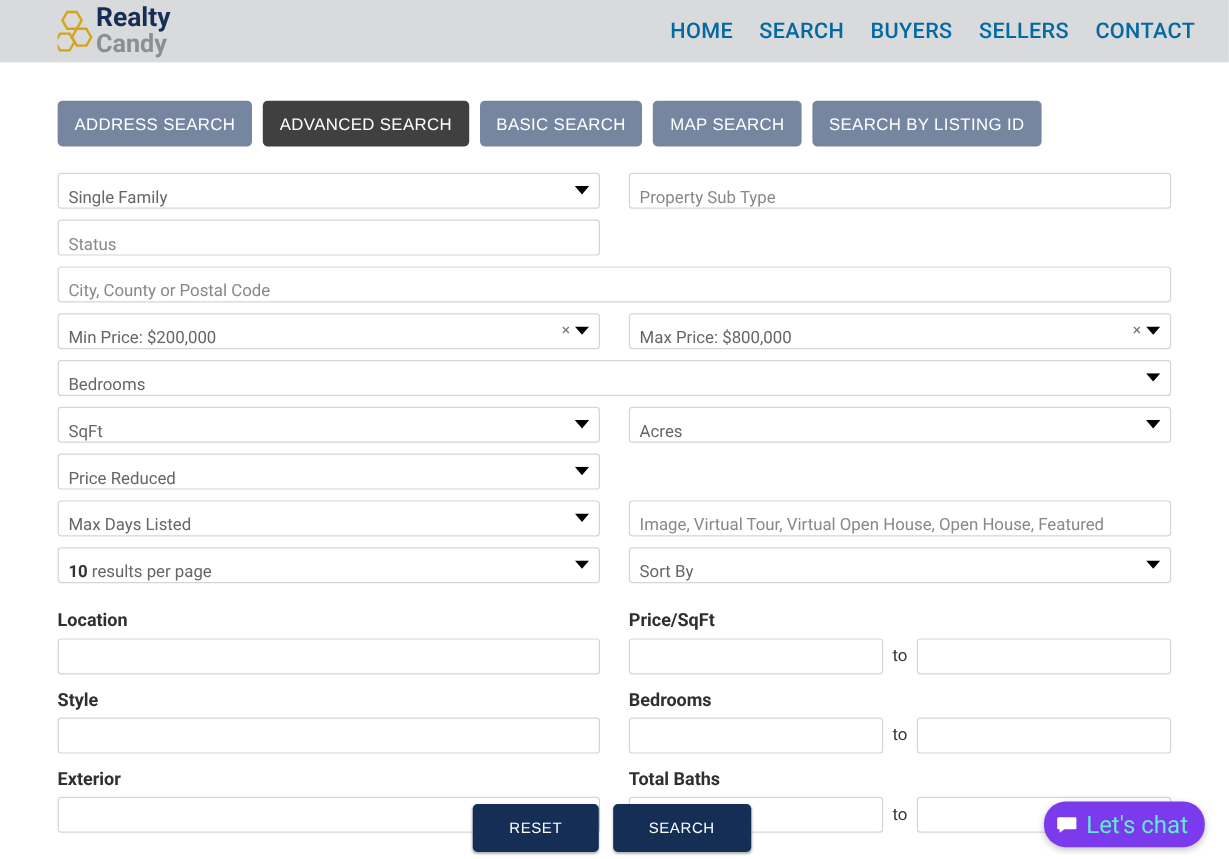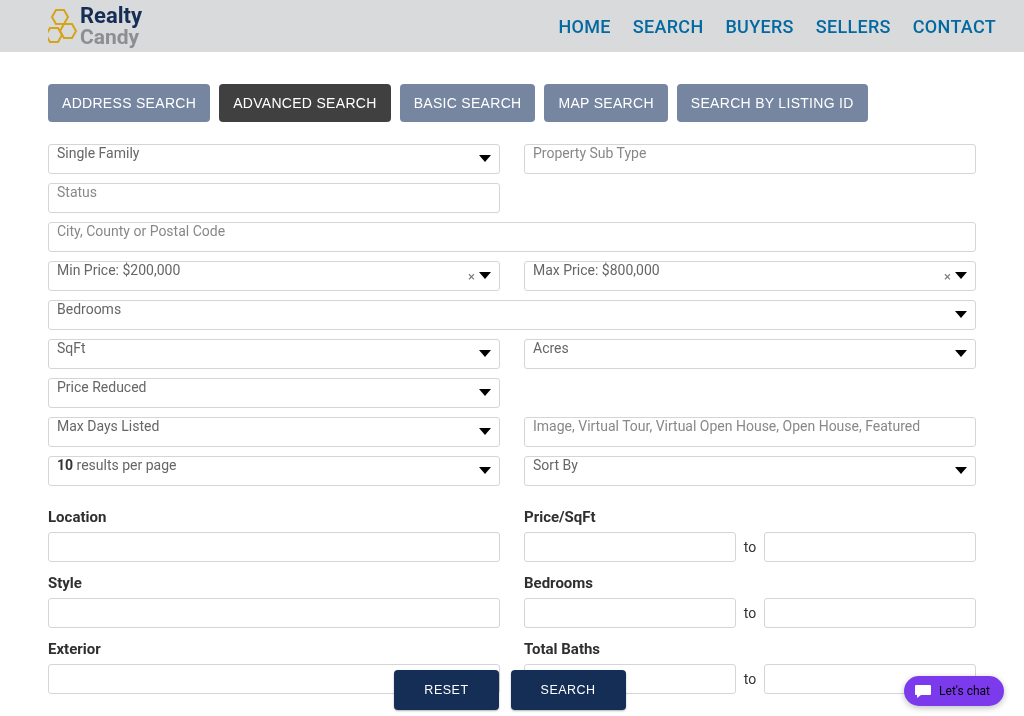--- a/index.html
+++ b/index.html
@@ -17,35 +17,35 @@
   .nav a { color:#0369a1; font-size:18px; font-weight:500; letter-spacing:.3px; text-decoration:none; cursor:pointer;}
   
   .tabs { display:flex; gap:9px; padding: 32px 48px 0 48px;}
   .tab { background:#7686a1; color:#fff; border:none; border-radius:4px; padding: 11px 14px; font-size:14px; letter-spacing:.3px; cursor:pointer;}
   .tab.active { background:#404040;}
   
   .form-area { padding: 22px 48px 120px 48px;}
   .row { display:flex; gap:24px; margin-bottom: 9px;}
   .col { flex:1; min-width:0;}
   .field { position:relative; }
-  .select, .input { width:100%; height:30px; border:1px solid #d5d5d5; border-radius:3px; background:#fff; padding: 0 30px 0 8px; font-size:14px; color:#666; display:flex; align-items:flex-start; cursor:pointer;}
+  .select, .input { width:100%; height:30px; border:1px solid #d5d5d5; border-radius:3px; background:#fff; padding: 0 30px 0 8px; font-size:14px; color:#666; display:flex; align-items:flex-end; cursor:pointer;}
   .input { cursor:text; color:#888;}
   .select .caret { position:absolute; right:8px; top:50%; transform:translateY(-50%); }
   .select .clear { position:absolute; right:24px; top:50%; transform:translateY(-50%); font-size:13px; color:#777;}
   .full { width:100%; }
   .section-label { font-weight:700; color:#2f2f2f; font-size:15px; margin-top:12px; margin-bottom:6px;}
   .plain-input { width:100%; height:30px; border:1px solid #d5d5d5; border-radius:3px; background:#fff; padding:0 8px;}
   .range-row { display:flex; align-items:center; gap:8px;}
   .range-row .plain-input { flex:1;}
   .to { font-size:14px; color:#333;text-align:center;}
   
   .action-bar { position:fixed; left:0; width:1020px; bottom:0; display:flex; justify-content:center; gap:12px; padding-bottom:6px; pointer-events:none;}
   .action-bar button { pointer-events:auto; background:#152e56; color:#fff; border:none; border-radius:4px; padding:13px 30px; font-size:12.5px; letter-spacing:.5px; cursor:pointer; box-shadow:0 1px 2px rgba(0,0,0,.3);}
   
-  .chat { position:fixed; right:20px; bottom:10px; background:#7c3aed; color:#000000; border-radius:18px; padding:7px 14px 7px 10px; display:flex; align-items:center; gap:7px; font-size:12px; cursor:pointer; box-shadow:0 2px 6px rgba(0,0,0,.25);}
+  .chat { position:fixed; right:20px; bottom:10px; background:#7c3aed; color:#5eead4; border-radius:18px; padding:7px 14px 7px 10px; display:flex; align-items:center; gap:7px; font-size:20px; cursor:pointer; box-shadow:0 2px 6px rgba(0,0,0,.25);}
   .chat svg { flex-shrink:0;}
   
   .strong { font-weight:700; color:#333;}
   .caret svg { display:block;}
 </style>
 </head>
 <body>
 <div class="viewport">
 
 <div class="header">

